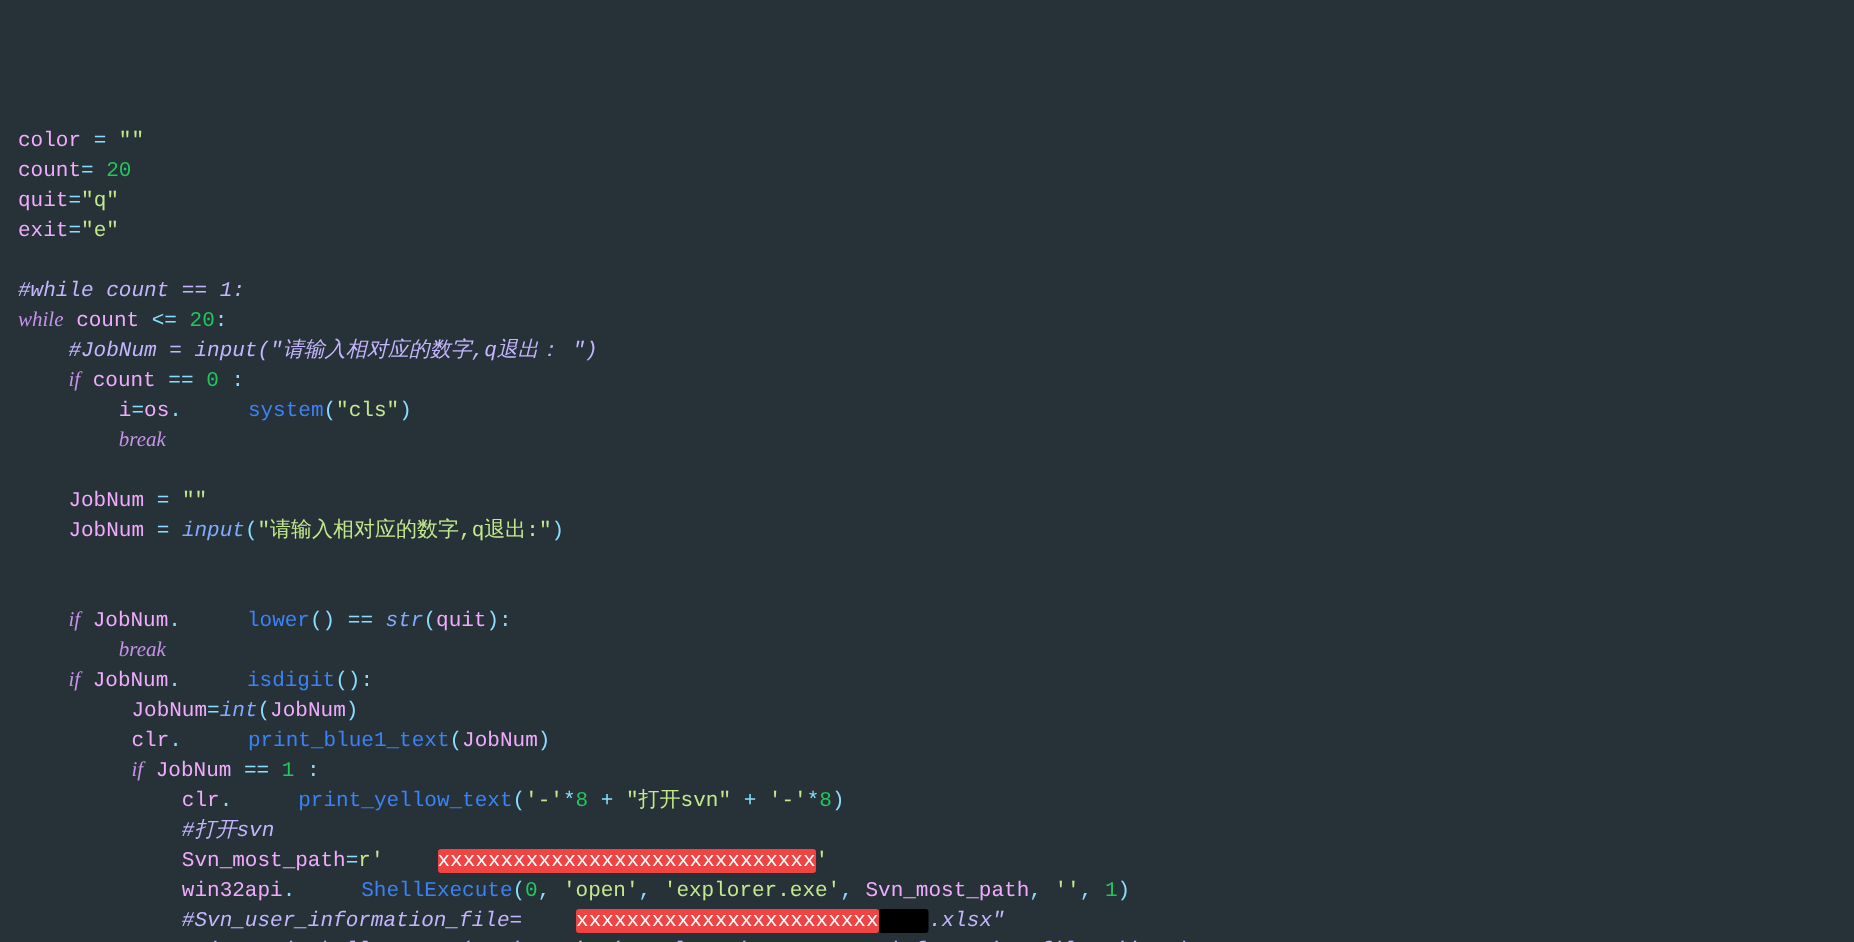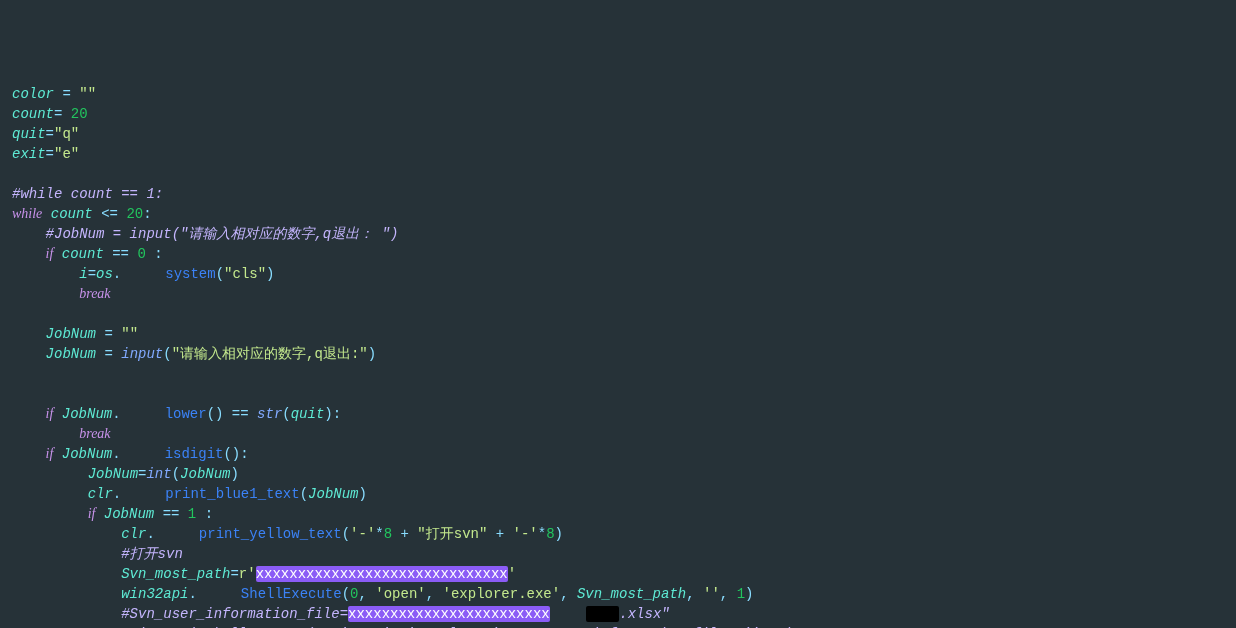--- a/index.html
+++ b/index.html
@@ -15,25 +15,25 @@
     overflow: hidden;
     white-space: pre;
   }
   .line { display: block; height: 20px; }
   .kw { color: #c792ea; font-style: italic; font-family: Liberation Serif, serif; }
   .fn2 { color: #3b82f6; margin-left: 44px; }
   .bi { color: #82aaff; font-style: italic; }
   .str { color: #c3e88d; }
   .num { color: #22c55e; }
   .op { color: #89ddff; }
-  .var { color: #5eead4; font-style: italic; }
+  .var { color: #f0abfc; }
   .com { color: #c4b5fd; font-style: italic; }
   .punc { color: #89ddff; }
-  .redact { background: #8b5cf6; color: #ffffff; border-radius: 2px; }
-  .redact2 { background: #000000; color: #000000; border-radius: 2px; margin-left: 36px; }
+  .redact { background: #ef4444; color: #ffffff; border-radius: 2px; margin-left: 36px; }
+  .redact2 { background: #000000; color: #000000; border-radius: 2px; }
 </style>
 </head>
 <body>
 
 
 
 <div><span class="line"><span class="var">color</span> <span class="op">=</span> <span class="str">""</span></span><span class="line"><span class="var">count</span><span class="op">=</span> <span class="num">20</span></span><span class="line"><span class="var">quit</span><span class="op">=</span><span class="str">"q"</span></span><span class="line"><span class="var">exit</span><span class="op">=</span><span class="str">"e"</span></span><span class="line"></span><span class="line"><span class="com">#while count == 1:</span></span><span class="line"><span class="kw">while</span> <span class="var">count</span> <span class="op">&lt;=</span> <span class="num">20</span><span class="punc">:</span></span><span class="line">    <span class="com">#JobNum = input("请输入相对应的数字,q退出： ")</span></span><span class="line">    <span class="kw">if</span> <span class="var">count</span> <span class="op">==</span> <span class="num">0</span> <span class="punc">:</span></span><span class="line">        <span class="var">i</span><span class="op">=</span><span class="var">os</span><span class="punc">.</span><span class="fn2">system</span><span class="punc">(</span><span class="str">"cls"</span><span class="punc">)</span></span><span class="line">        <span class="kw">break</span></span><span class="line"></span><span class="line">    <span class="var">JobNum</span> <span class="op">=</span> <span class="str">""</span></span><span class="line">    <span class="var">JobNum</span> <span class="op">=</span> <span class="bi">input</span><span class="punc">(</span><span class="str">"请输入相对应的数字,q退出:"</span><span class="punc">)</span></span><span class="line"></span><span class="line"></span><span class="line">    <span class="kw">if</span> <span class="var">JobNum</span><span class="punc">.</span><span class="fn2">lower</span><span class="punc">(</span><span class="punc">)</span> <span class="op">==</span> <span class="bi">str</span><span class="punc">(</span><span class="var">quit</span><span class="punc">)</span><span class="punc">:</span></span><span class="line">        <span class="kw">break</span></span><span class="line">    <span class="kw">if</span> <span class="var">JobNum</span><span class="punc">.</span><span class="fn2">isdigit</span><span class="punc">(</span><span class="punc">)</span><span class="punc">:</span></span><span class="line">         <span class="var">JobNum</span><span class="op">=</span><span class="bi">int</span><span class="punc">(</span><span class="var">JobNum</span><span class="punc">)</span></span><span class="line">         <span class="var">clr</span><span class="punc">.</span><span class="fn2">print_blue1_text</span><span class="punc">(</span><span class="var">JobNum</span><span class="punc">)</span></span><span class="line">         <span class="kw">if</span> <span class="var">JobNum</span> <span class="op">==</span> <span class="num">1</span> <span class="punc">:</span></span><span class="line">             <span class="var">clr</span><span class="punc">.</span><span class="fn2">print_yellow_text</span><span class="punc">(</span><span class="str">'-'</span><span class="op">*</span><span class="num">8</span> <span class="op">+</span> <span class="str">"打开svn"</span> <span class="op">+</span> <span class="str">'-'</span><span class="op">*</span><span class="num">8</span><span class="punc">)</span></span><span class="line">             <span class="com">#打开svn</span></span><span class="line">             <span class="var">Svn_most_path</span><span class="op">=</span><span class="str">r</span><span class="str">'</span><span class="redact">xxxxxxxxxxxxxxxxxxxxxxxxxxxxxx</span><span class="str">'</span></span><span class="line">             <span class="var">win32api</span><span class="punc">.</span><span class="fn2">ShellExecute</span><span class="punc">(</span><span class="num">0</span><span class="punc">,</span> <span class="str">'open'</span><span class="punc">,</span> <span class="str">'explorer.exe'</span><span class="punc">,</span> <span class="var">Svn_most_path</span><span class="punc">,</span> <span class="str">''</span><span class="punc">,</span> <span class="num">1</span><span class="punc">)</span></span><span class="line">             <span class="com">#Svn_user_information_file=</span><span class="redact">xxxxxxxxxxxxxxxxxxxxxxxx</span><span class="redact2">xxxx</span><span class="com">.xlsx"</span></span><span class="line">             <span class="com">#win32api.ShellExecute(0, 'open', 'excel.exe', Svn_user_information_file, '', 1)</span></span></div>
 
 
 

